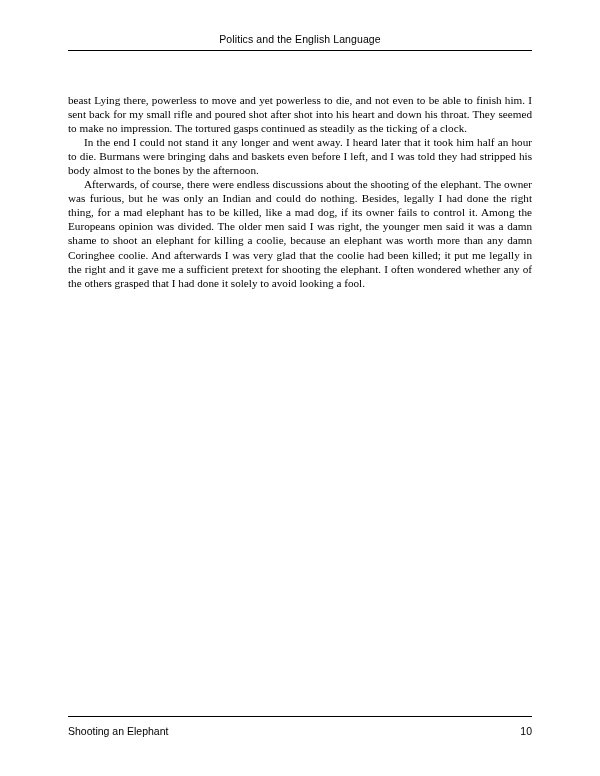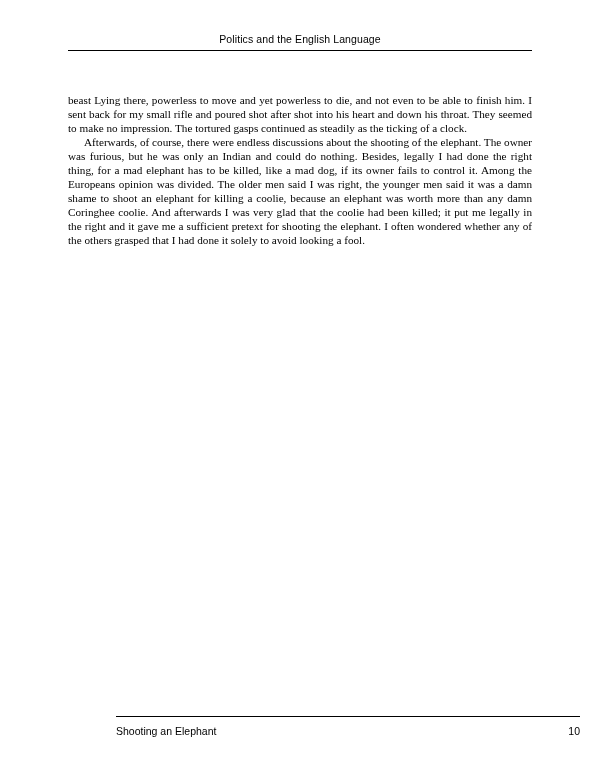--- a/index.html
+++ b/index.html
@@ -58,21 +58,20 @@
   }
   .body-text p.indent {
     text-indent: 16px;
   }
   .footer {
     position: absolute;
     bottom: 0;
     left: 68px;
     width: 464px;
     height: 60px;
-    margin-left: 48px;
   }
   .footer-rule {
     position: absolute;
     top: 0;
     left: 0;
     width: 464px;
     height: 1px;
     background: #000;
   }
   .footer-left {
@@ -98,20 +97,21 @@
 <div class="page">
 
   <div class="header">
     <span>Politics and the English Language</span>
   </div>
 
   <div class="hrule"></div>
 
   <div class="body-text">
     <p>beast Lying there, powerless to move and yet powerless to die, and not even to be able to finish him. I sent back for my small rifle and poured shot after shot into his heart and down his throat. They seemed to make no impression. The tortured gasps continued as steadily as the ticking of a clock.</p>
+    <p class="indent">In the end I could not stand it any longer and went away. I heard later that it took him half an hour to die. Burmans were bringing dahs and baskets even before I left, and I was told they had stripped his body almost to the bones by the afternoon.</p>
     <p class="indent">Afterwards, of course, there were endless discussions about the shooting of the elephant. The owner was furious, but he was only an Indian and could do nothing. Besides, legally I had done the right thing, for a mad elephant has to be killed, like a mad dog, if its owner fails to control it. Among the Europeans opinion was divided. The older men said I was right, the younger men said it was a damn shame to shoot an elephant for killing a coolie, because an elephant was worth more than any damn Coringhee coolie. And afterwards I was very glad that the coolie had been killed; it put me legally in the right and it gave me a sufficient pretext for shooting the elephant. I often wondered whether any of the others grasped that I had done it solely to avoid looking a fool.</p>
   </div>
 
   <div class="footer">
     <div class="footer-rule"></div>
     <div class="footer-left">Shooting an Elephant</div>
     <div class="footer-right">10</div>
   </div>
 
 </div>

